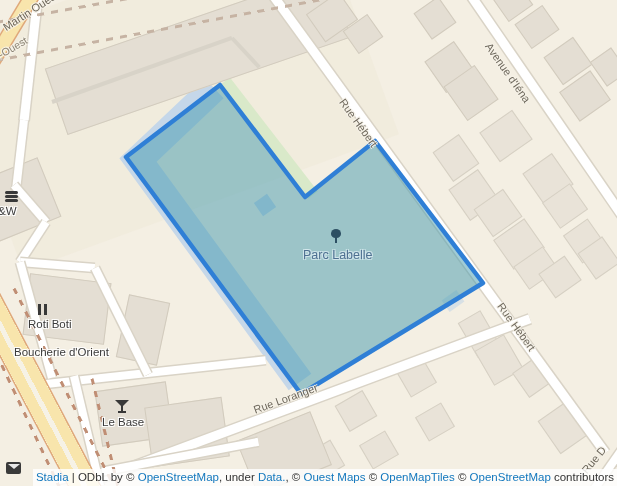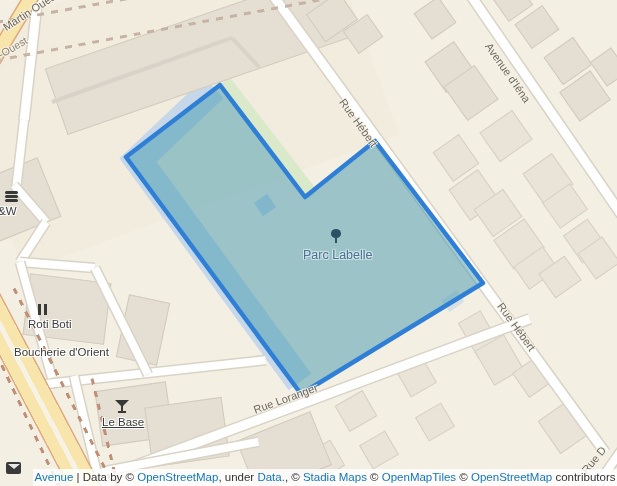--- a/index.html
+++ b/index.html
@@ -155,26 +155,26 @@
   <div class="forks" style="left:38px;top:304px;"></div>
   <div class="poi" style="left:28px;top:318px;">Roti Boti</div>
 
   <div class="poi" style="left:14px;top:346px;">Boucherie d'Orient</div>
 
   <div class="martini" style="left:115px;top:400px;">
     <span class="cup"></span>
       <span class="stem"></span>
       <span class="base"></span>
   </div>
-  <div class="poi" style="left:102px;top:416px;text-decoration:underline;">Le Base</div>
+  <div class="poi" style="left:102px;top:416px;">Le Base</div>
 
   <div class="tree" style="left:330px;top:229px;">
     <span class="crown"></span>
       <span class="trunk"></span>
   </div>
   <div class="parklbl" style="left:303px;top:248px;">Parc Labelle</div>
 
   <div class="env" style="left:6px;top:462px;">
     <span class="flap"></span>
   </div>
 
-  <div id="attrib"><span class="link">Avenue</span><span> | Data by © </span><span class="link">OpenStreetMap</span><span>, under </span><span class="link">Data.</span><span>, © </span><span class="link">Stadia Maps</span><span> © </span><span class="link">OpenMapTiles</span><span> © </span><span class="link">OpenStreetMap</span><span> contributors</span></div>
+  <div id="attrib"><span class="link">Stadia</span><span> | ODbL by © </span><span class="link">OpenStreetMap</span><span>, under </span><span class="link">Data.</span><span>, © </span><span class="link">Ouest Maps</span><span> © </span><span class="link">OpenMapTiles</span><span> © </span><span class="link">OpenStreetMap</span><span> contributors</span></div>
 </div>
 
 </body></html>

